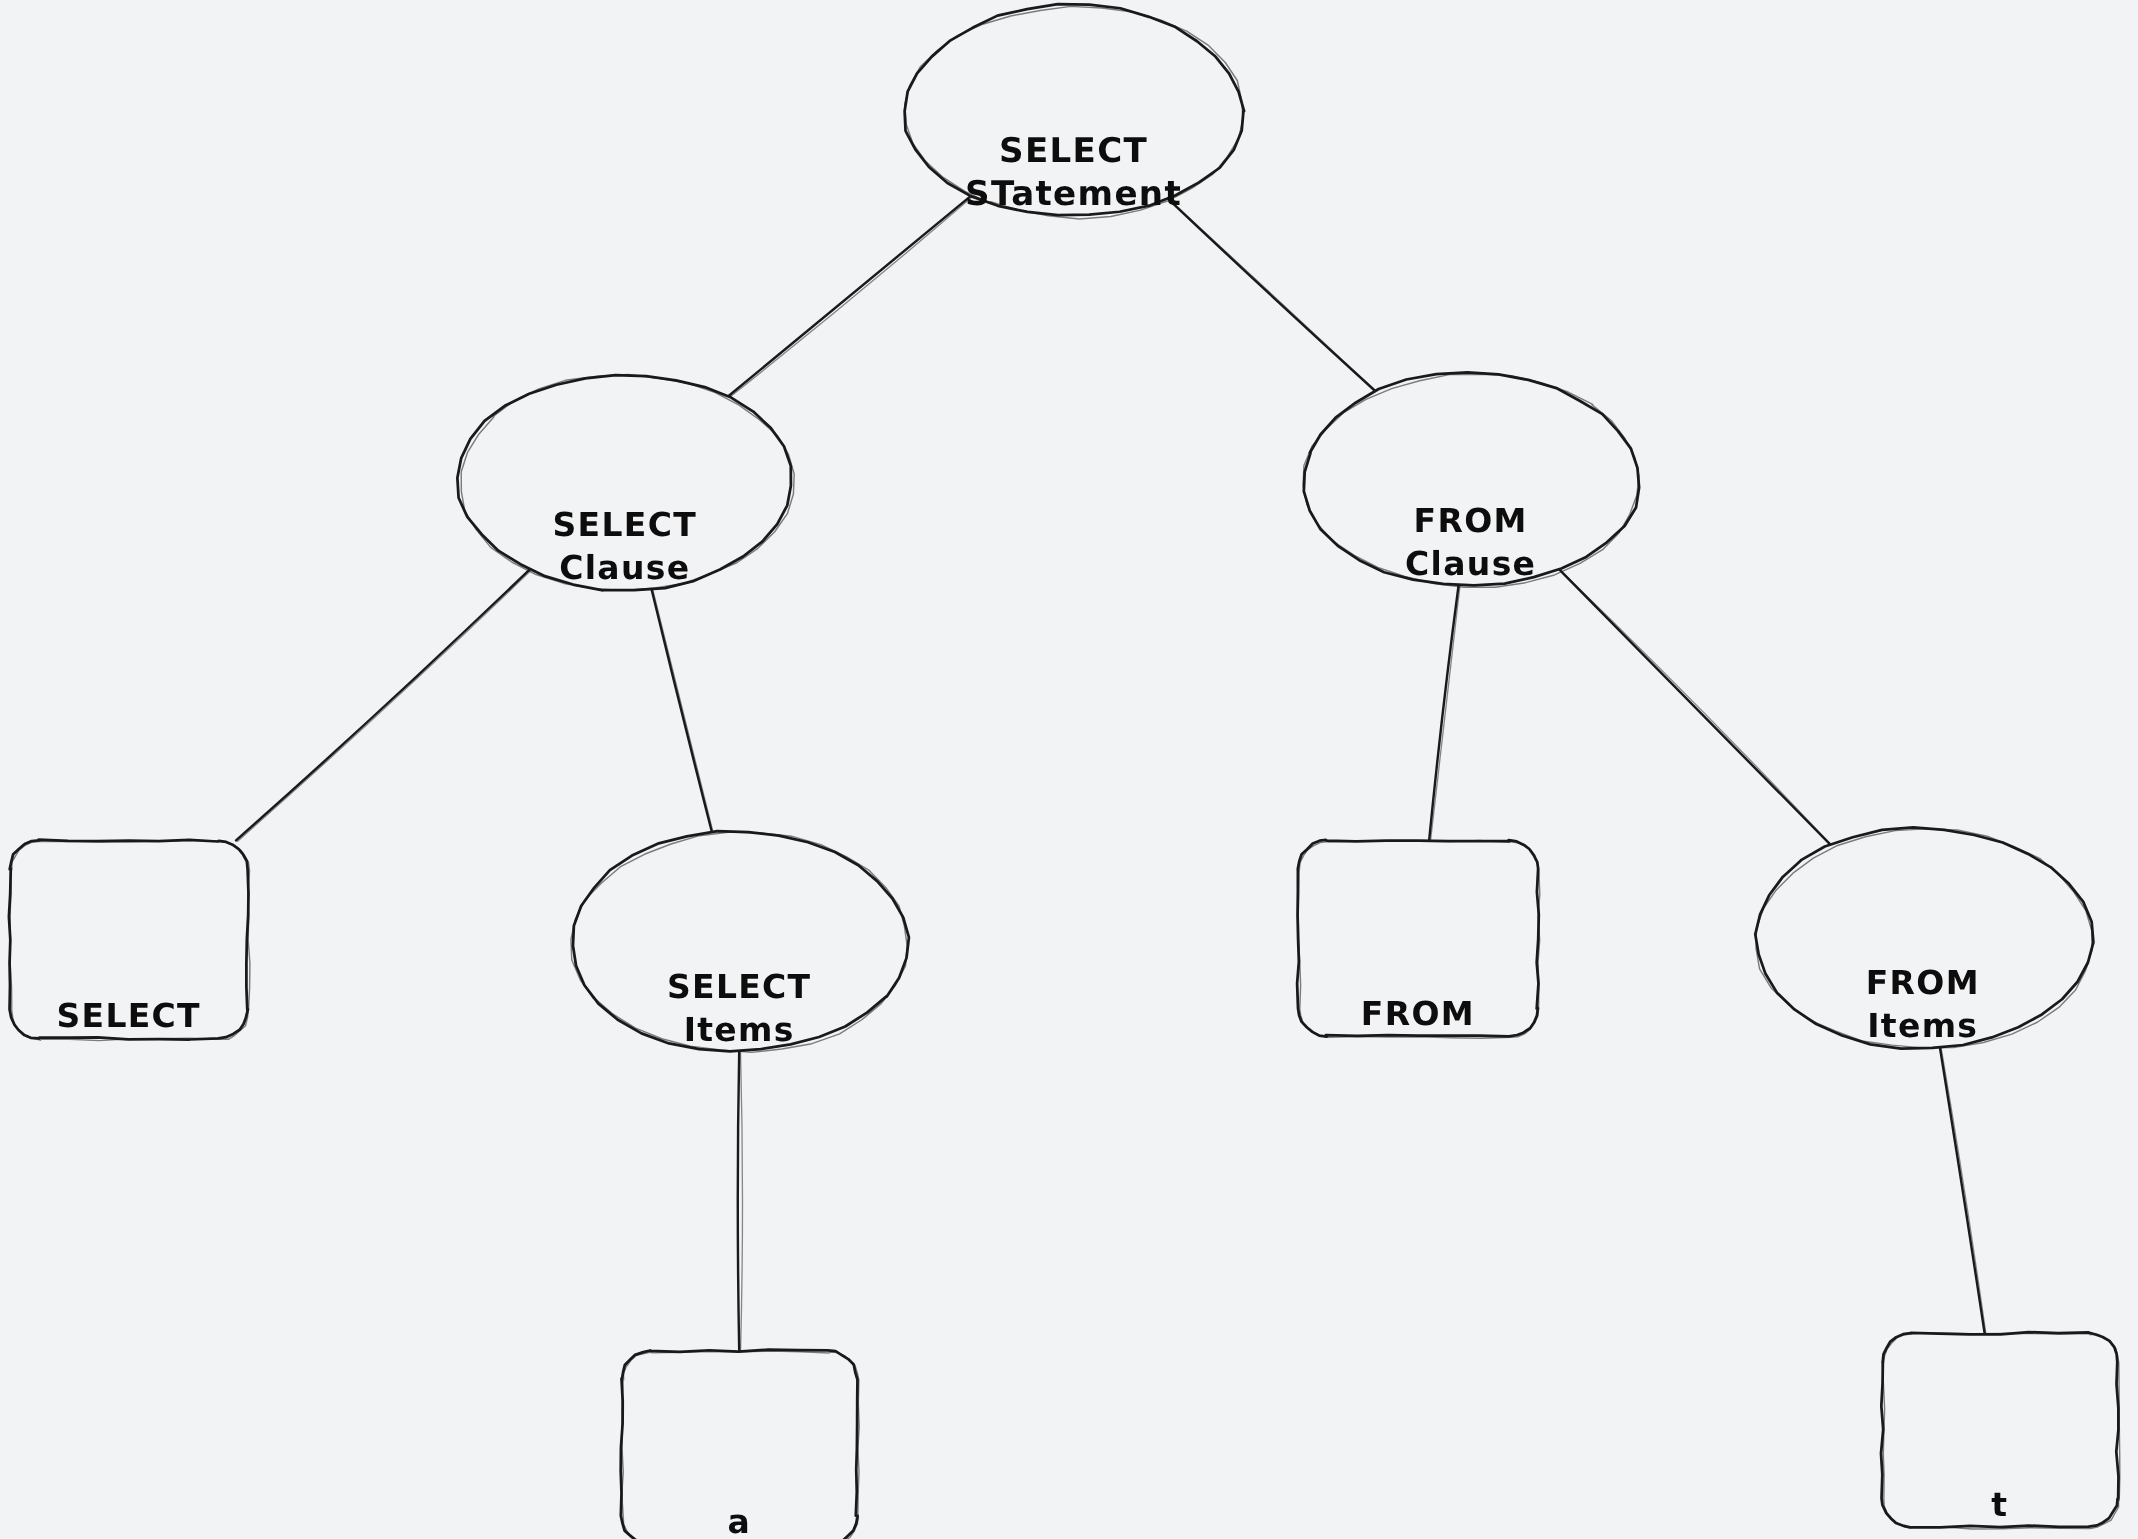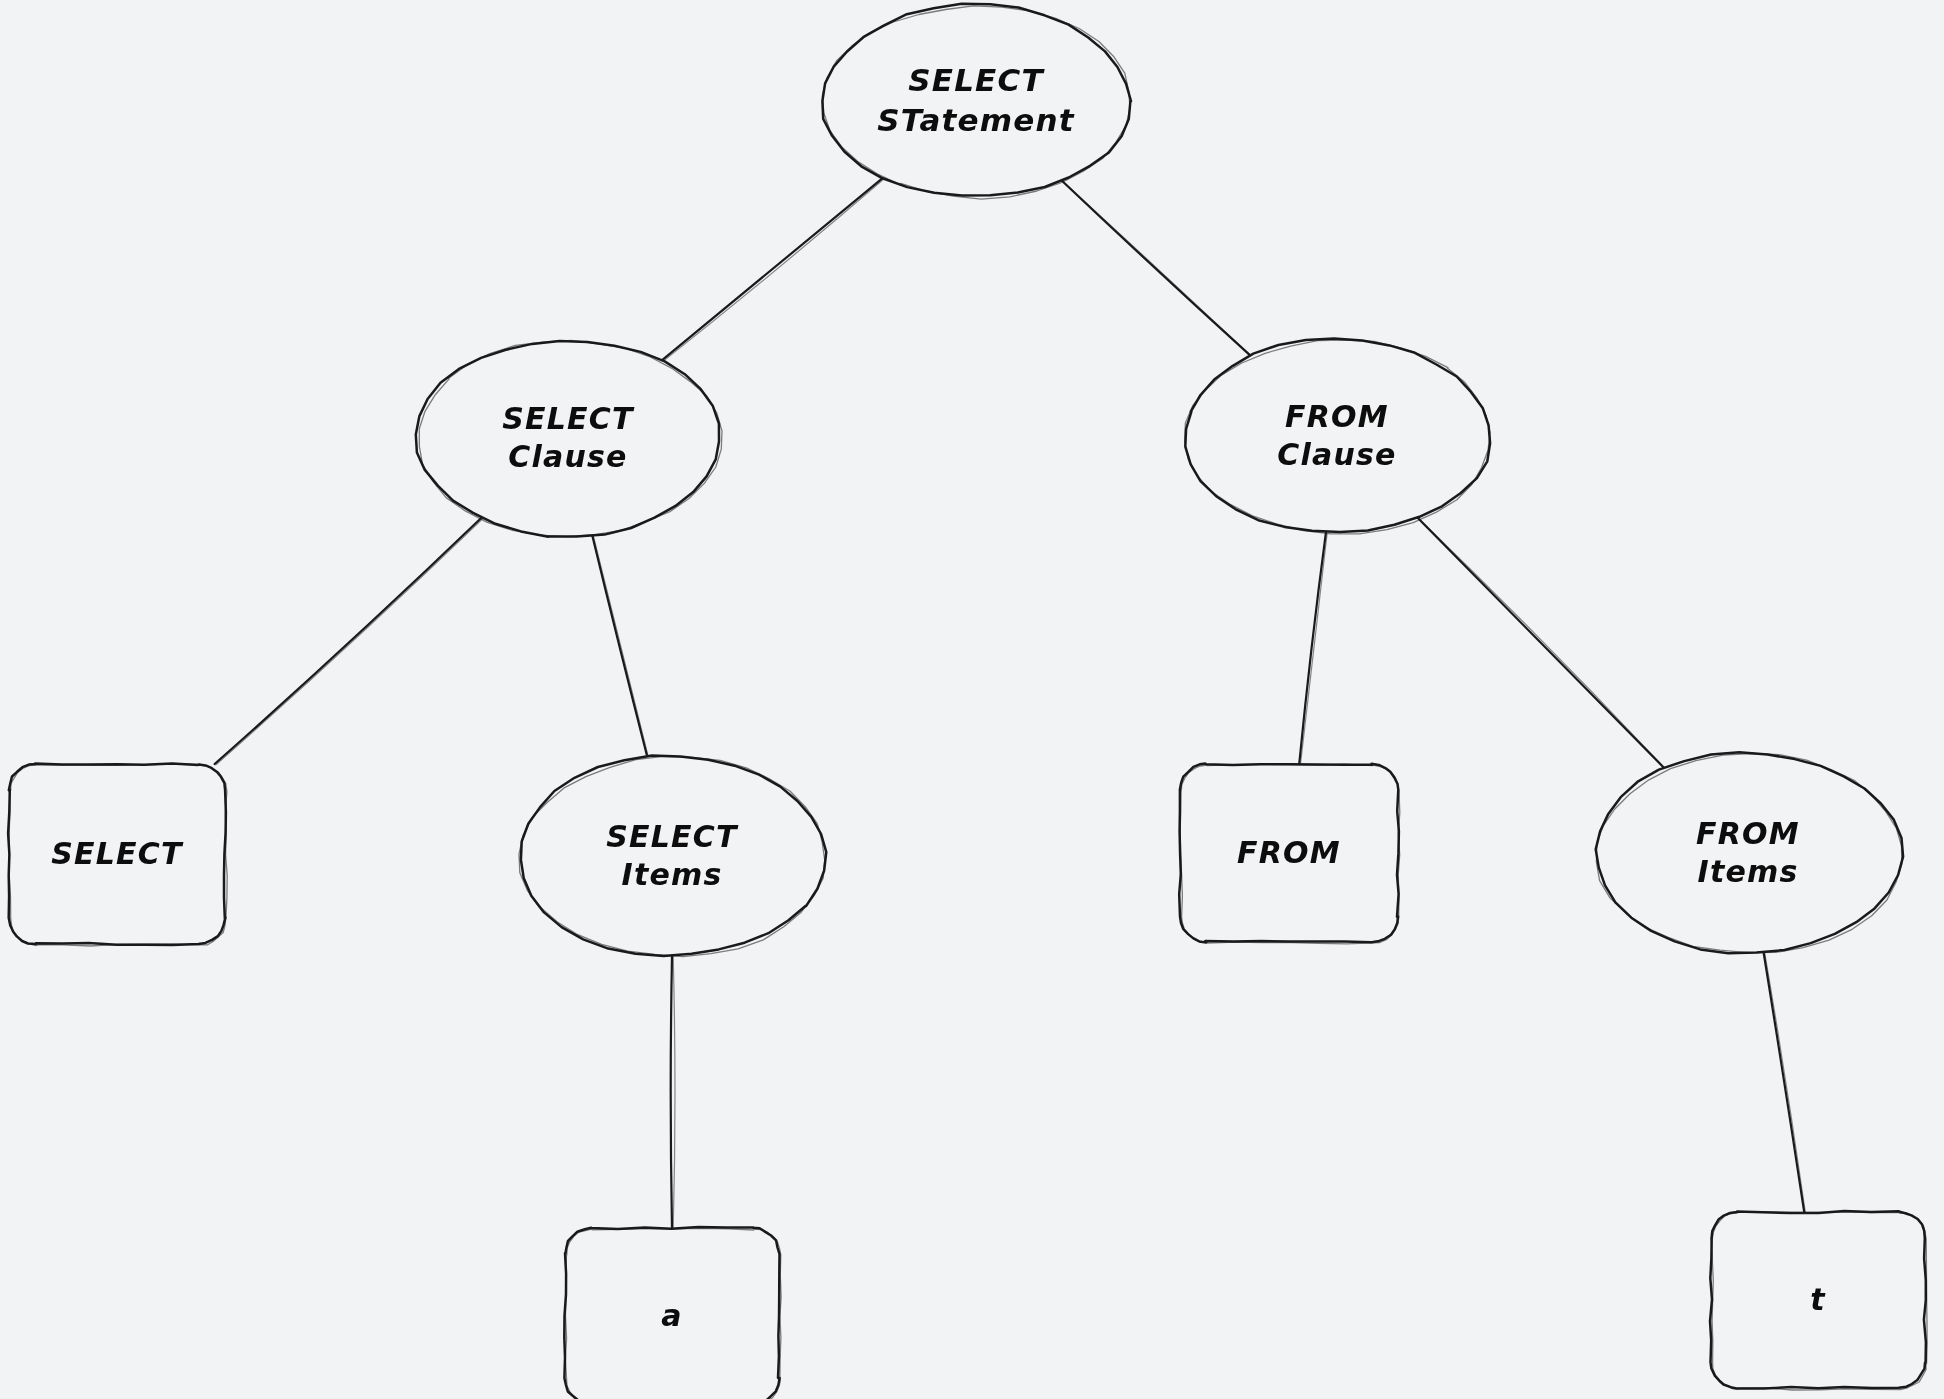--- a/index.html
+++ b/index.html
@@ -24,30 +24,29 @@
     top: 0;
     left: 0;
     width: 1944px;
     height: 1399px;
   }
   .node-label {
     position: absolute;
     display: flex;
     flex-direction: column;
     align-items: center;
-    justify-content: center;
+    justify-content: flex-end;
     text-align: center;
     color: #0d0d0d;
     font-family: "DejaVu Sans", sans-serif;
     font-weight: 700;
     letter-spacing: 1.2px;
     line-height: 1.28;
     pointer-events: none;
     white-space: pre;
-    font-style: italic;
   }
   .lbl-lg { font-size: 31px; }
   .lbl-md { font-size: 30px; }
   .lbl-sm { font-size: 30px; }
   .lbl-xs { font-size: 30px; }
   .line1 { display: block; }
   .line2 { display: block; }
 </style>
 </head>
 <body>

